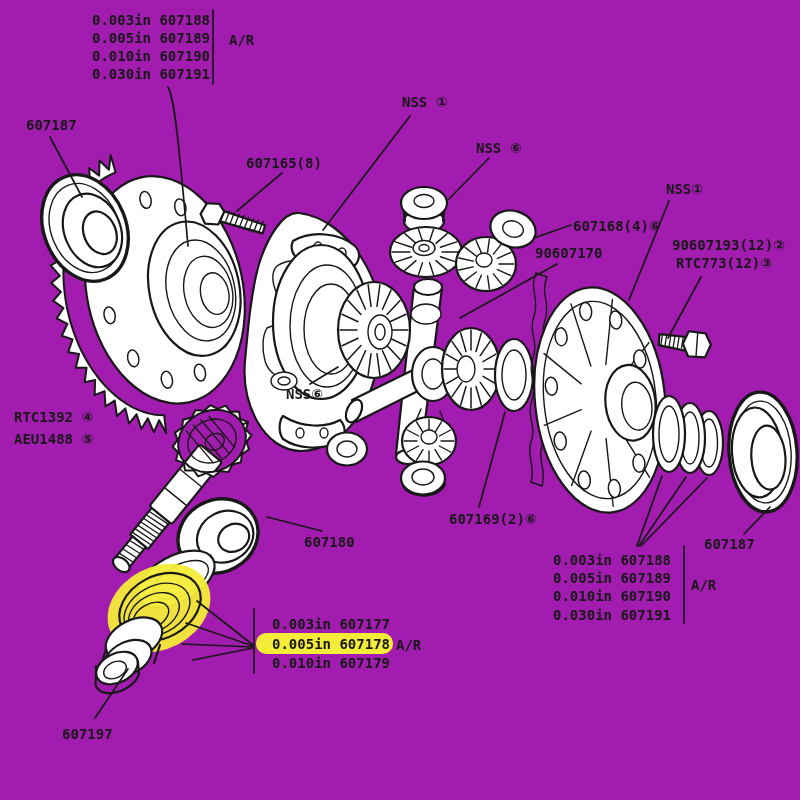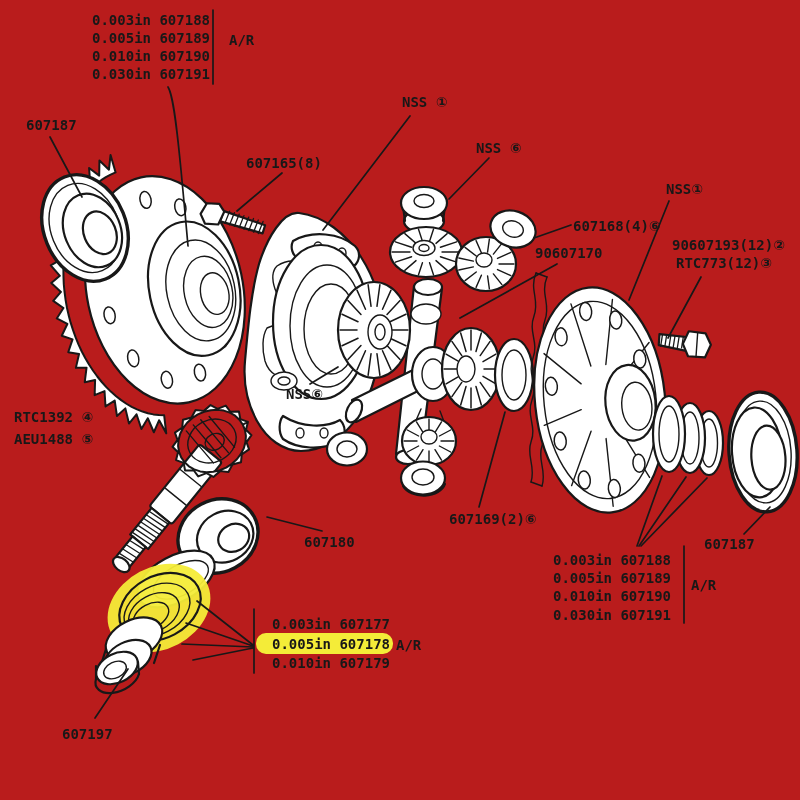--- a/index.html
+++ b/index.html
@@ -1,16 +1,16 @@
 <!DOCTYPE html>
 <html><head>
 <meta charset="utf-8">
 <style>
   html,body{margin:0;padding:0;background:#ffffff;}
-  .stage{position:relative;width:800px;height:800px;background:#b91c1c;overflow:hidden;}
+  .stage{position:relative;width:800px;height:800px;background:#a21caf;overflow:hidden;}
   svg{position:absolute;left:0;top:0;}
   svg *{stroke-linecap:round;stroke-linejoin:round;}
   .lbl{font-family:"DejaVu Sans Mono","DejaVu Sans",monospace;font-weight:bold;font-size:14px;fill:#181818;white-space:pre;}
   .o {stroke:#181818;stroke-width:2.2;fill:none;}
   .of{stroke:#181818;stroke-width:2.2;fill:#ffffff;}
   .d {stroke:#181818;stroke-width:1.4;fill:none;}
   .df{stroke:#181818;stroke-width:1.4;fill:#ffffff;}
   .hf{stroke:#181818;stroke-width:3.4;fill:#ffffff;}
   .ld{stroke:#181818;stroke-width:1.7;fill:none;}
 </style>

